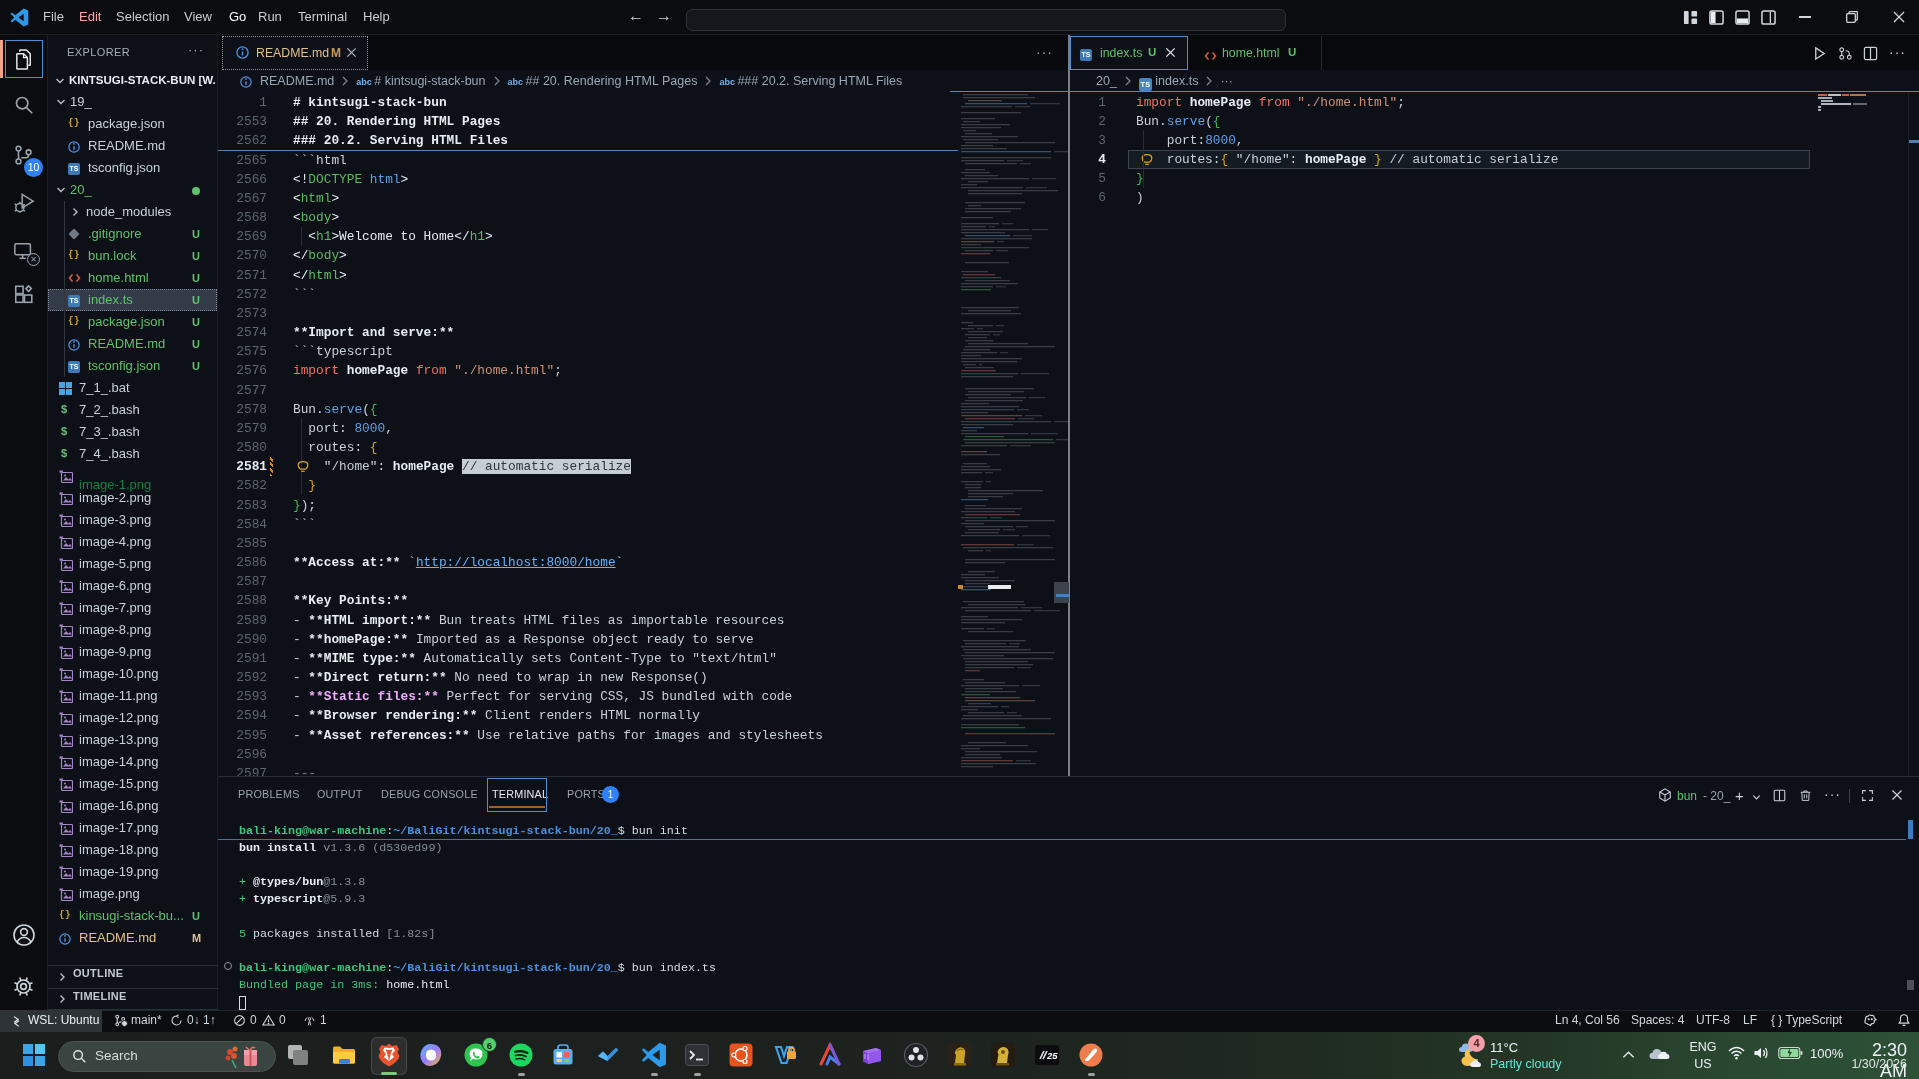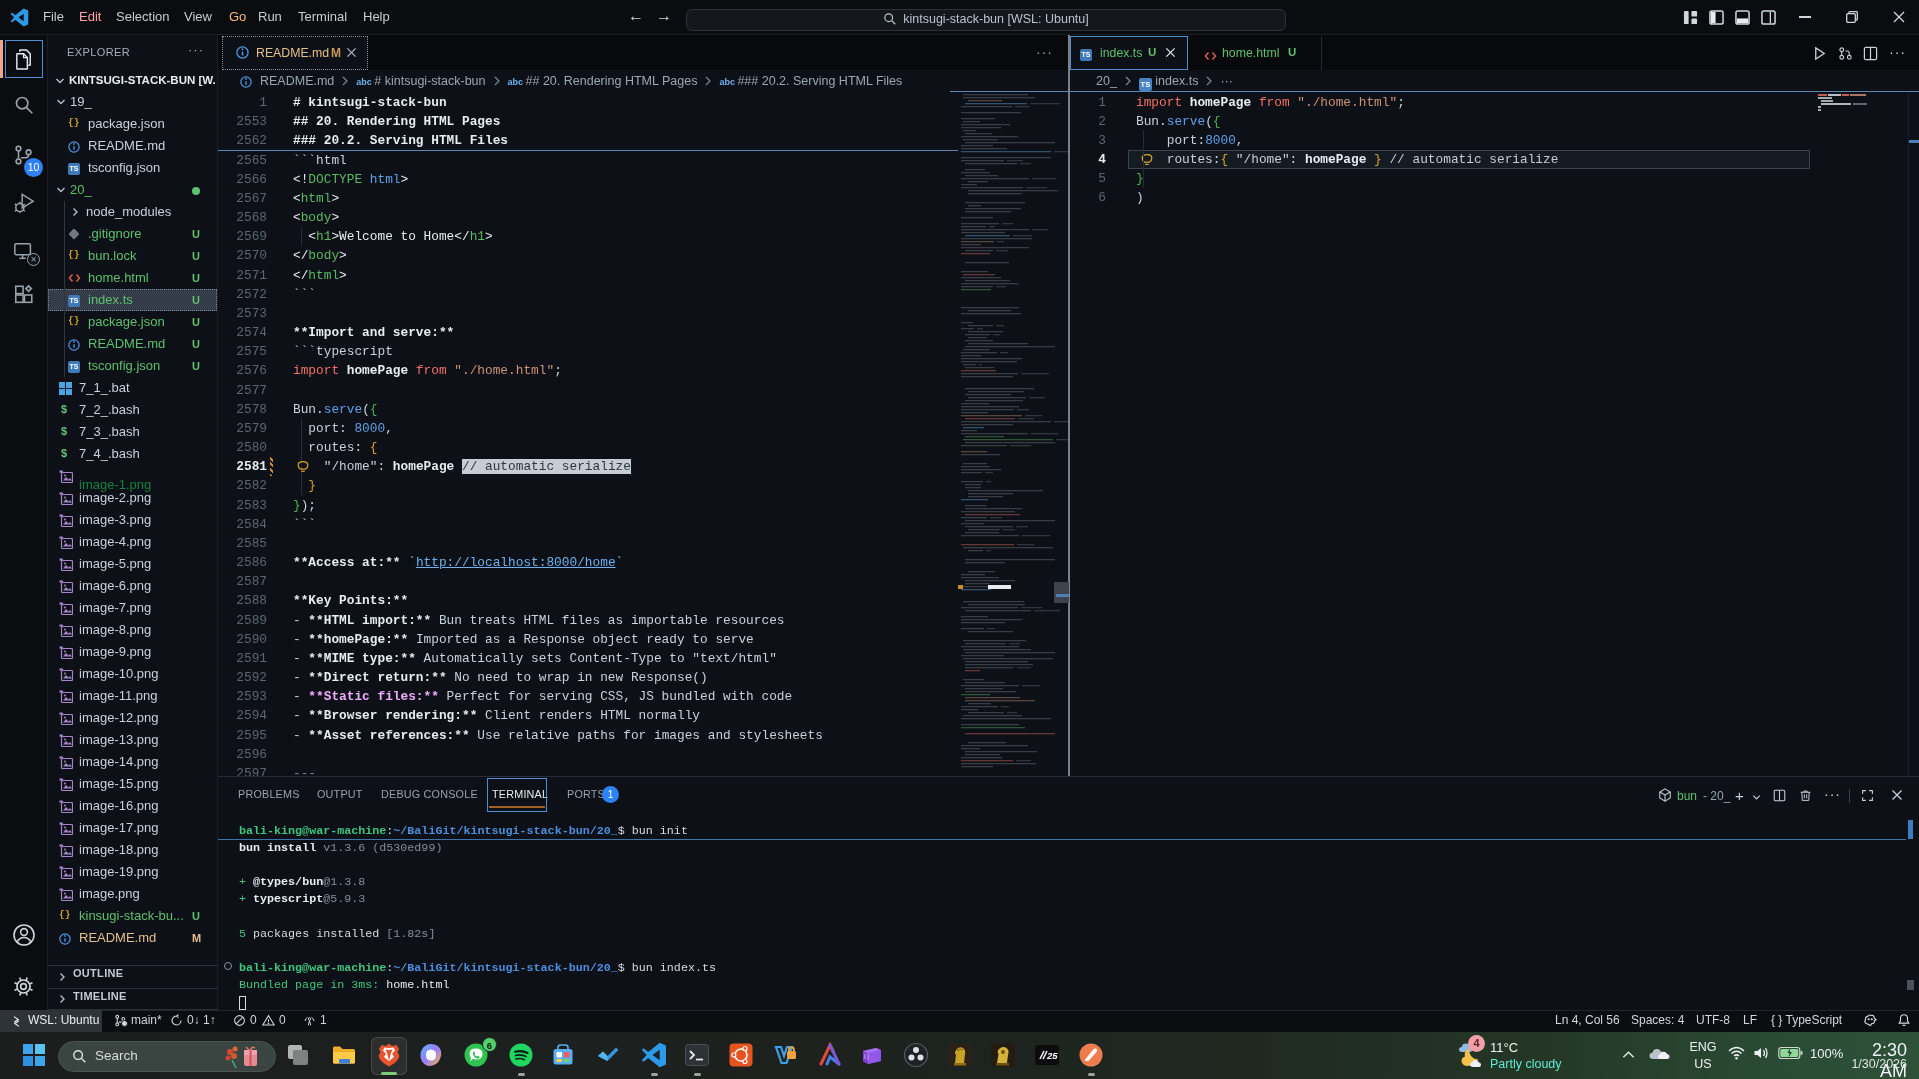--- a/index.html
+++ b/index.html
@@ -15,32 +15,27 @@
 <div id="root">
 
 <div class="abs" style="left:0;top:0;width:1919px;height:35px;background:#0a0c10;border-bottom:1px solid #1a1f26"></div>
 <svg class="abs" style="left:10px;top:8px" width="19" height="19" viewBox="0 0 100 100">
 <path d="M72 3 L96 13 L96 87 L72 97 L28 62 L10 76 L3 70 L22 50 L3 30 L10 24 L28 38 Z M72 30 L44 50 L72 70 Z" fill="#2c9ae8"></path>
     </svg>
 <div class="abs" style="left:43px;top:9px;font-size:13px;color:#cccccc">File</div>
 <div class="abs" style="left:79px;top:9px;font-size:13px;color:#fca5a5">Edit</div>
 <div class="abs" style="left:116px;top:9px;font-size:13px;color:#cccccc">Selection</div>
 <div class="abs" style="left:184px;top:9px;font-size:13px;color:#cccccc">View</div>
-<div class="abs" style="left:229px;top:9px;font-size:13px;color:#fdba74">Go</div>
+<div class="abs" style="left:229px;top:9px;font-size:13px;color:#ffffff">Go</div>
 <div class="abs" style="left:258px;top:9px;font-size:13px;color:#cccccc">Run</div>
 <div class="abs" style="left:298px;top:9px;font-size:13px;color:#cccccc">Terminal</div>
 <div class="abs" style="left:363px;top:9px;font-size:13px;color:#cccccc">Help</div>
 <div class="abs" style="left:628px;top:7px;font-size:16px;color:#d0d7de">←</div>
 <div class="abs" style="left:656px;top:7px;font-size:16px;color:#d0d7de">→</div>
 <div class="abs" style="left:686px;top:9px;width:600px;height:22px;background:#14171c;border:1px solid #2b323b;border-radius:6px"></div>
-<div class="abs" style="left:686px;top:9px;width:600px;height:22px;text-align:center;font-size:12.5px;color:#bac4ce;line-height:21px">
-<svg style="display:inline-block;vertical-align:-3px;margin-right:6px" width="14" height="14" viewBox="0 0 16 16">
-        <circle cx="6.5" cy="6.5" r="4.4" fill="none" stroke="#bac4ce" stroke-width="1.4"></circle>
-        <line x1="10" y1="10" x2="14" y2="14" stroke="#bac4ce" stroke-width="1.4"></line>
-      </svg>kintsugi-stack-bun [WSL: Ubuntu]</div>
 <svg class="abs" style="left:1683px;top:10px" width="15" height="15" viewBox="0 0 16 16">
       <rect x="1" y="1" width="5" height="14" rx="1" fill="#d0d7de"></rect>
       <rect x="9" y="1" width="6" height="6" rx="1" fill="#d0d7de"></rect>
       <rect x="9" y="9" width="6" height="6" rx="1" fill="#d0d7de"></rect>
     </svg>
 <svg class="abs" style="left:1709px;top:10px" width="15" height="15" viewBox="0 0 16 16">
       <rect x="1" y="1" width="14" height="14" rx="2" fill="none" stroke="#d0d7de" stroke-width="1.6"></rect>
       <rect x="2" y="2" width="5" height="12" fill="#e8edf2"></rect>
     </svg>
 <svg class="abs" style="left:1735px;top:10px" width="15" height="15" viewBox="0 0 16 16">

